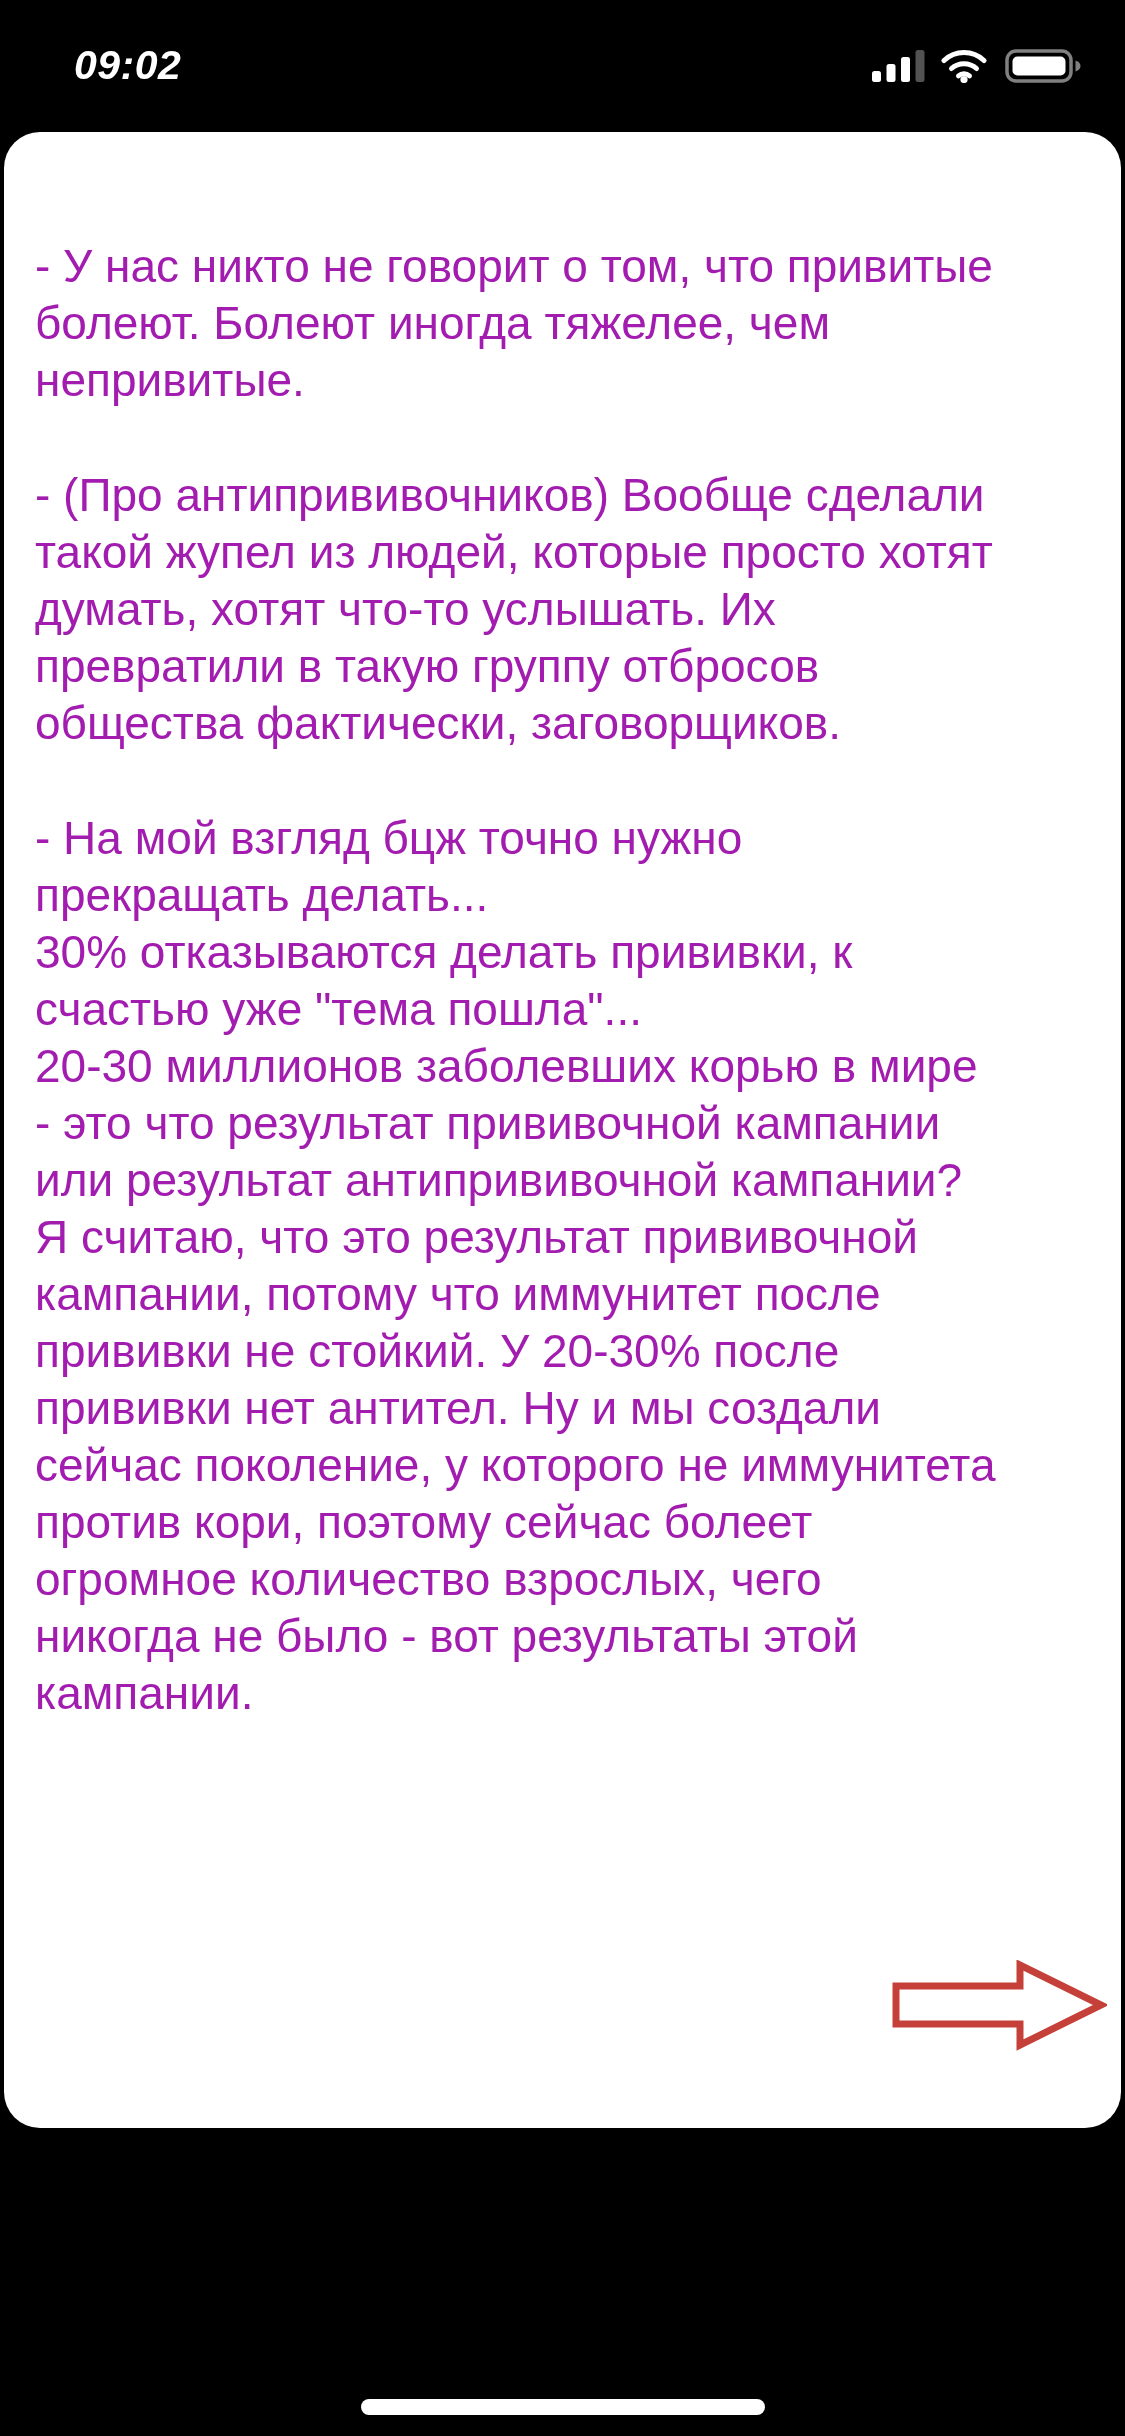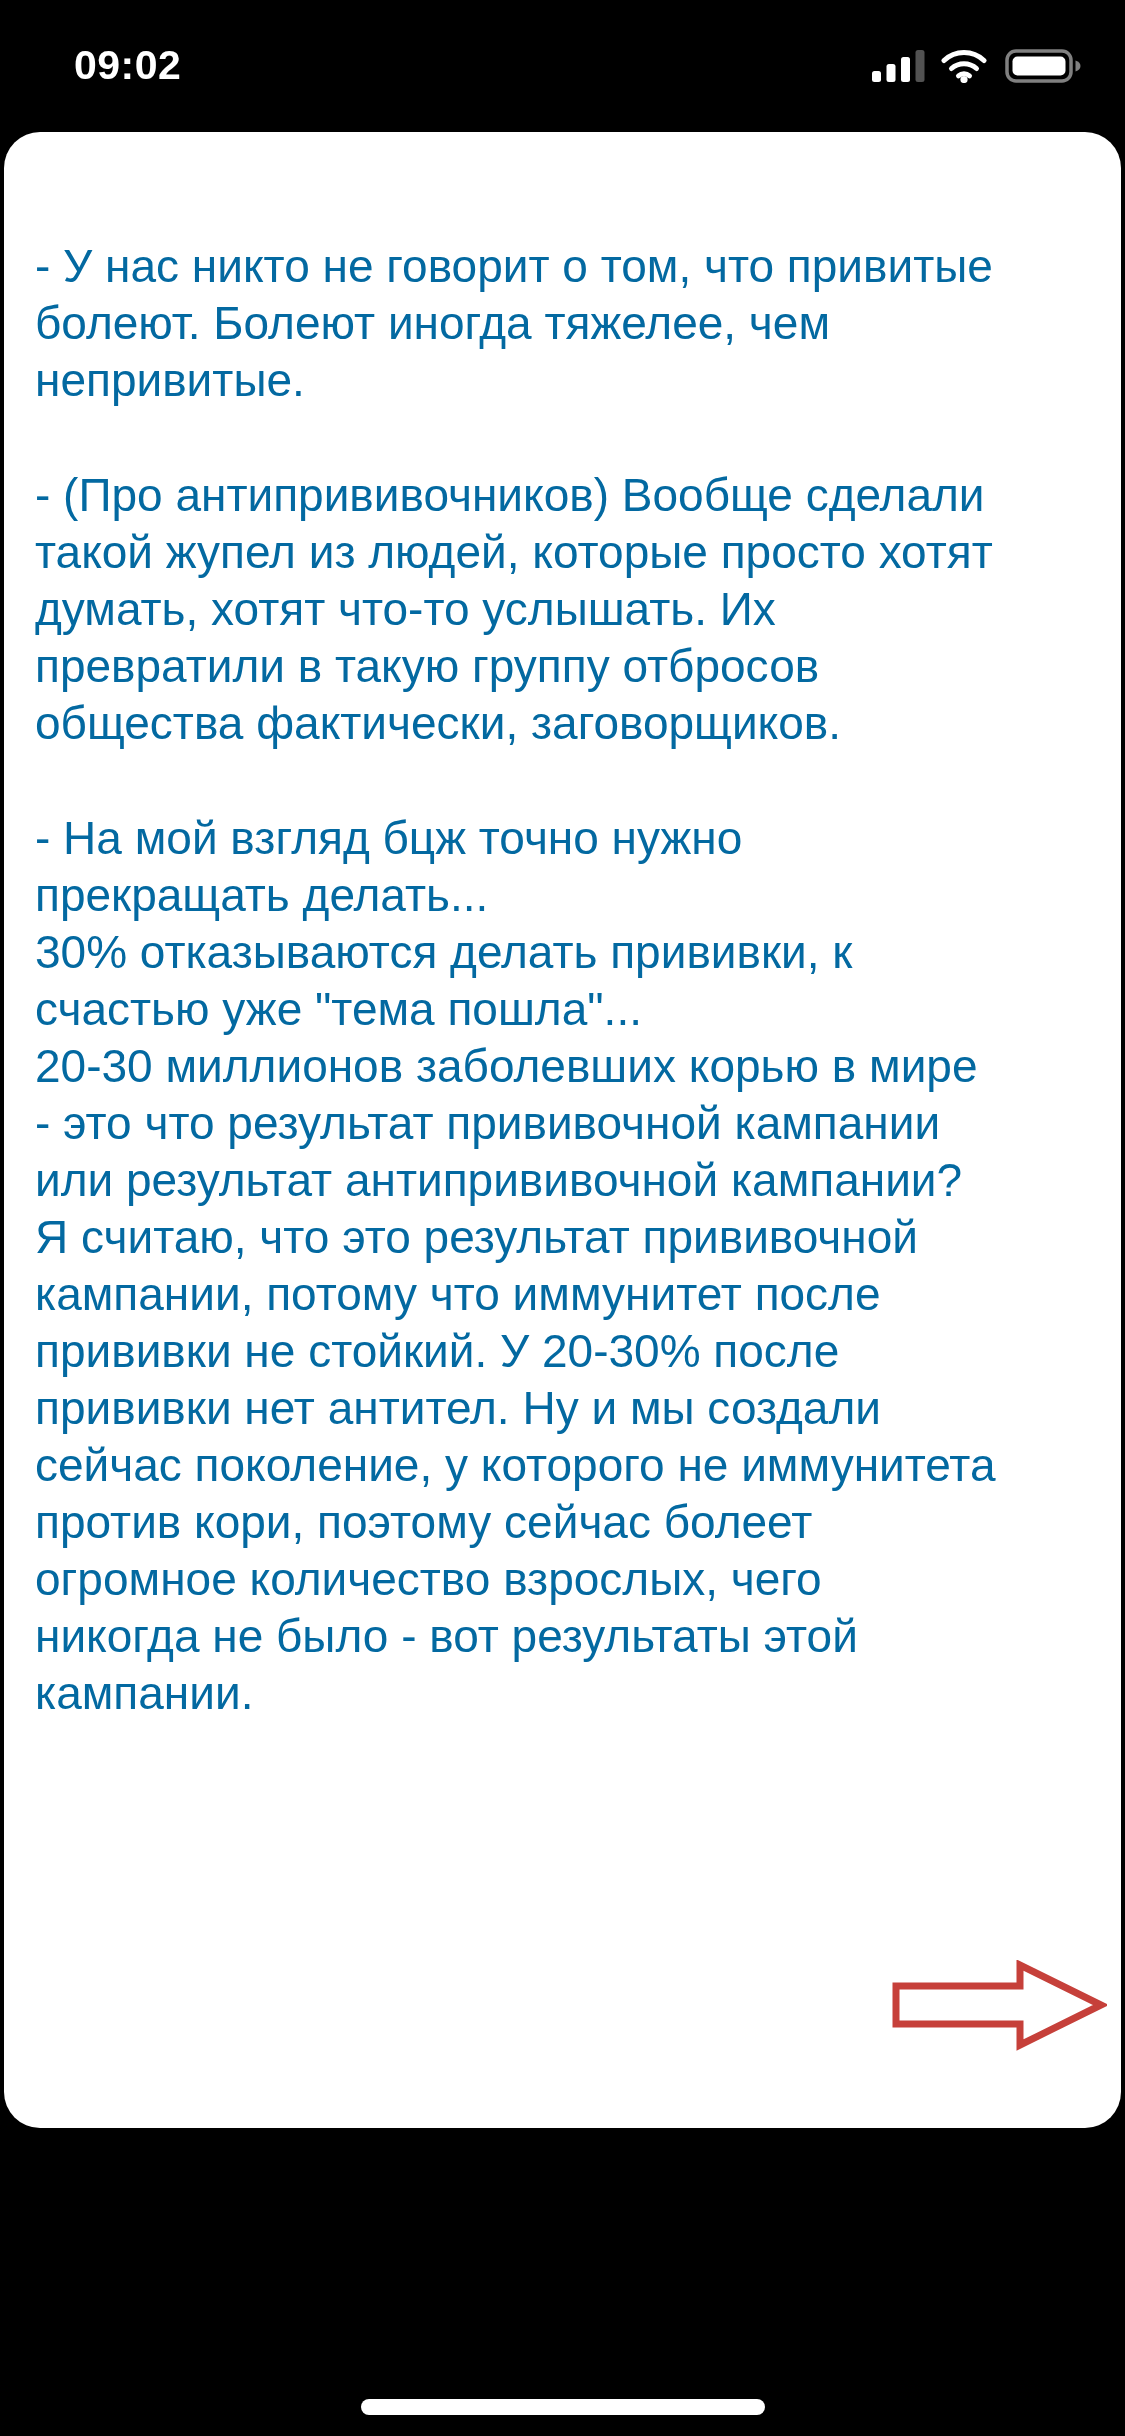--- a/index.html
+++ b/index.html
@@ -4,21 +4,21 @@
 <style>
   html, body { margin: 0; padding: 0; }
   body {
     width: 1125px; height: 2436px;
     background: #000;
     position: relative;
     overflow: hidden;
     font-family: "Liberation Sans", sans-serif;
   }
   .status-bar {
-    position: absolute; top: 0; left: 0; right: 0; height: 103px;
+    position: absolute; top: 0; left: 0; right: 0; height: 103px; font-style: italic;
   }
   .status-time {
     position: absolute; left: 74px; top: 42px;
     color: #ffffff; font-size: 41px; font-weight: 600; letter-spacing: 0.5px;
   }
   .status-icons {
     position: absolute; right: 42px; top: 48px;
     display: flex; align-items: center;
   }
   .status-icons svg { display: block; }
@@ -32,21 +32,21 @@
     background: #ffffff;
     border-radius: 36px;
     box-sizing: border-box;
     padding: 106px 30px 0 31px;
     overflow: hidden;
   }
   .para {
     margin: 0 0 58px 0;
     font-size: 46px;
     line-height: 57px;
-    color: #0369a1;
+    color: #a21caf;
     white-space: pre-line;
   }
   .red-arrow {
     position: absolute;
     left: 887px; top: 1828px;
     width: 216px; height: 92px;
   }
   .home-indicator {
     position: absolute;
     left: 50%; bottom: 21px;

